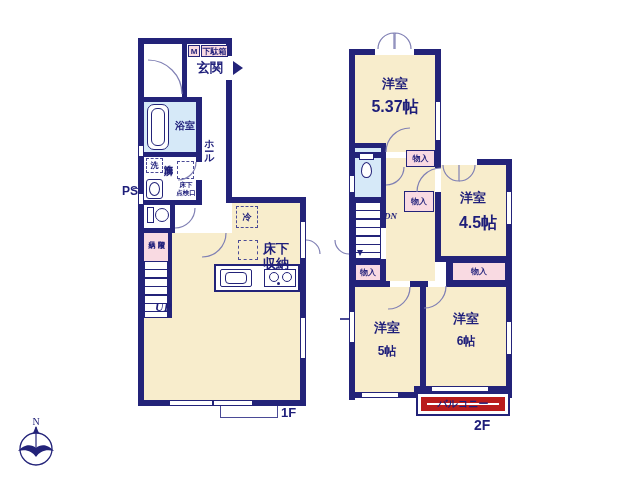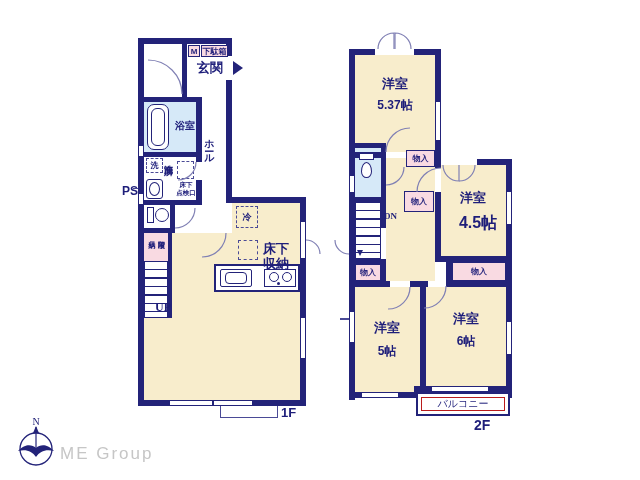--- a/index.html
+++ b/index.html
@@ -8,33 +8,33 @@
   .w{position:absolute;background:#232379;}
   .fill{position:absolute;}
   .beige{background:#f8edcc;}
   .wet{background:#d6e9f8;}
   .gap{position:absolute;background:#ffffff;}
   .winh{position:absolute;background:#fff;border-top:1.5px solid #232379;border-bottom:1.5px solid #232379;box-sizing:border-box;}
   .winv{position:absolute;background:#fff;border-left:1.5px solid #232379;border-right:1.5px solid #232379;box-sizing:border-box;}
   .lbl{position:absolute;color:#1e1e7a;font-weight:700;white-space:pre-line;line-height:1.18;}
   .c{text-align:center;}
   .v{writing-mode:vertical-rl;text-orientation:upright;letter-spacing:1px;}
-  .it{font-family:"Liberation Serif","DejaVu Serif",serif;}
+  .it{font-style:italic;font-family:"Liberation Serif","DejaVu Serif",serif;}
   .pbox{position:absolute;background:#f9dae2;border:1px solid #232379;box-sizing:border-box;
         display:flex;align-items:center;justify-content:center;color:#1e1e7a;font-weight:700;}
   .dash{position:absolute;border:1.2px dashed #4a4a96;box-sizing:border-box;
         display:flex;align-items:center;justify-content:center;color:#1e1e7a;font-weight:700;}
   .fx{position:absolute;background:#fff;border:1.4px solid #232379;box-sizing:border-box;}
   .stairs{position:absolute;background:repeating-linear-gradient(to bottom,#ffffff 0 7px,#232379 7px 8.4px);border:1px solid #232379;box-sizing:border-box;}
   .thin{position:absolute;background:#4a4a96;}
   .tri-r{position:absolute;width:0;height:0;border-top:7px solid transparent;border-bottom:7px solid transparent;border-left:10px solid #232379;}
   svg.overlay{position:absolute;left:0;top:0;pointer-events:none;}
   .wm{position:absolute;color:#c6c6c6;font-weight:400;letter-spacing:2px;}
   .balc{position:absolute;background:#fff;border:2px solid #232379;box-sizing:border-box;}
-  .balc-in{position:absolute;inset:3px;border:1px solid #b91c1c;display:flex;align-items:center;justify-content:center;color:#1e1e7a;font-weight:400;}
+  .balc-in{position:absolute;inset:3px;border:6px solid #b91c1c;display:flex;align-items:center;justify-content:center;color:#1e1e7a;font-weight:700;}
 </style>
 </head>
 <body>
 
 <div id="canvas">
 
   <div class="fill wet" style="left:144px;top:102px;width:58px;height:53px"></div>
   <div class="fill beige" style="left:232px;top:203px;width:68px;height:197px"></div>
   <div class="fill beige" style="left:172px;top:233px;width:128px;height:167px"></div>
   <div class="fill beige" style="left:144px;top:318px;width:156px;height:82px"></div>
@@ -173,21 +173,21 @@
   </div>
   <div class="pbox" style="left:452px;top:262px;width:54px;height:19px;font-size:8px">
     <span>物入</span>
   </div>
 
   <div class="balc" style="left:416px;top:392px;width:94px;height:24px">
     <div class="balc-in" style="font-size:10px">バルコニー</div>
   </div>
 
   <div class="lbl c" style="left:365px;top:76px;width:60px;font-size:13px">洋室</div>
-  <div class="lbl c" style="left:363px;top:98px;width:64px;font-size:12px">5.37帖</div>
+  <div class="lbl c" style="left:363px;top:98px;width:64px;font-size:16px">5.37帖</div>
   <div class="lbl c" style="left:445px;top:190px;width:56px;font-size:13px">洋室</div>
   <div class="lbl c" style="left:450px;top:214px;width:56px;font-size:16px">4.5帖</div>
   <div class="lbl c" style="left:357px;top:320px;width:60px;font-size:13px">洋室</div>
   <div class="lbl c" style="left:357px;top:344px;width:60px;font-size:12px">5帖</div>
   <div class="lbl c" style="left:438px;top:311px;width:56px;font-size:13px">洋室</div>
   <div class="lbl c" style="left:438px;top:334px;width:56px;font-size:12px">6帖</div>
   <div class="lbl it" style="left:384px;top:211px;font-size:9px">DN</div>
   <div class="lbl" style="left:474px;top:417px;font-size:14px">2F</div>
 
   <svg class="overlay" width="640" height="480" viewBox="0 0 640 480">
@@ -211,15 +211,14 @@
     <polygon points="357,250 363,250 360,256" fill="#232379"></polygon>
   </svg>
 
   <svg class="overlay" style="left:10px;top:413px" width="52" height="58" viewBox="0 0 52 58">
     <text x="26" y="12" text-anchor="middle" font-size="10" fill="#232379" font-family="Liberation Serif, DejaVu Serif, serif">N</text>
     <line x1="26" y1="14" x2="26" y2="36" stroke="#232379" stroke-width="1.2"></line>
     <polygon points="23,20 26,13 29,20" fill="#232379"></polygon>
     <circle cx="26" cy="36" r="16" fill="none" stroke="#232379" stroke-width="1.3"></circle>
     <path d="M8,38 C16,30 22,32 26,35 C30,32 36,30 44,38 C36,36 30,38 26,44 C22,38 16,36 8,38 Z" fill="#232379"></path>
   </svg>
-  <div class="wm" style="left:60px;top:444px;font-size:17px">ME Group</div>
 
 </div>
 
 </body></html>

